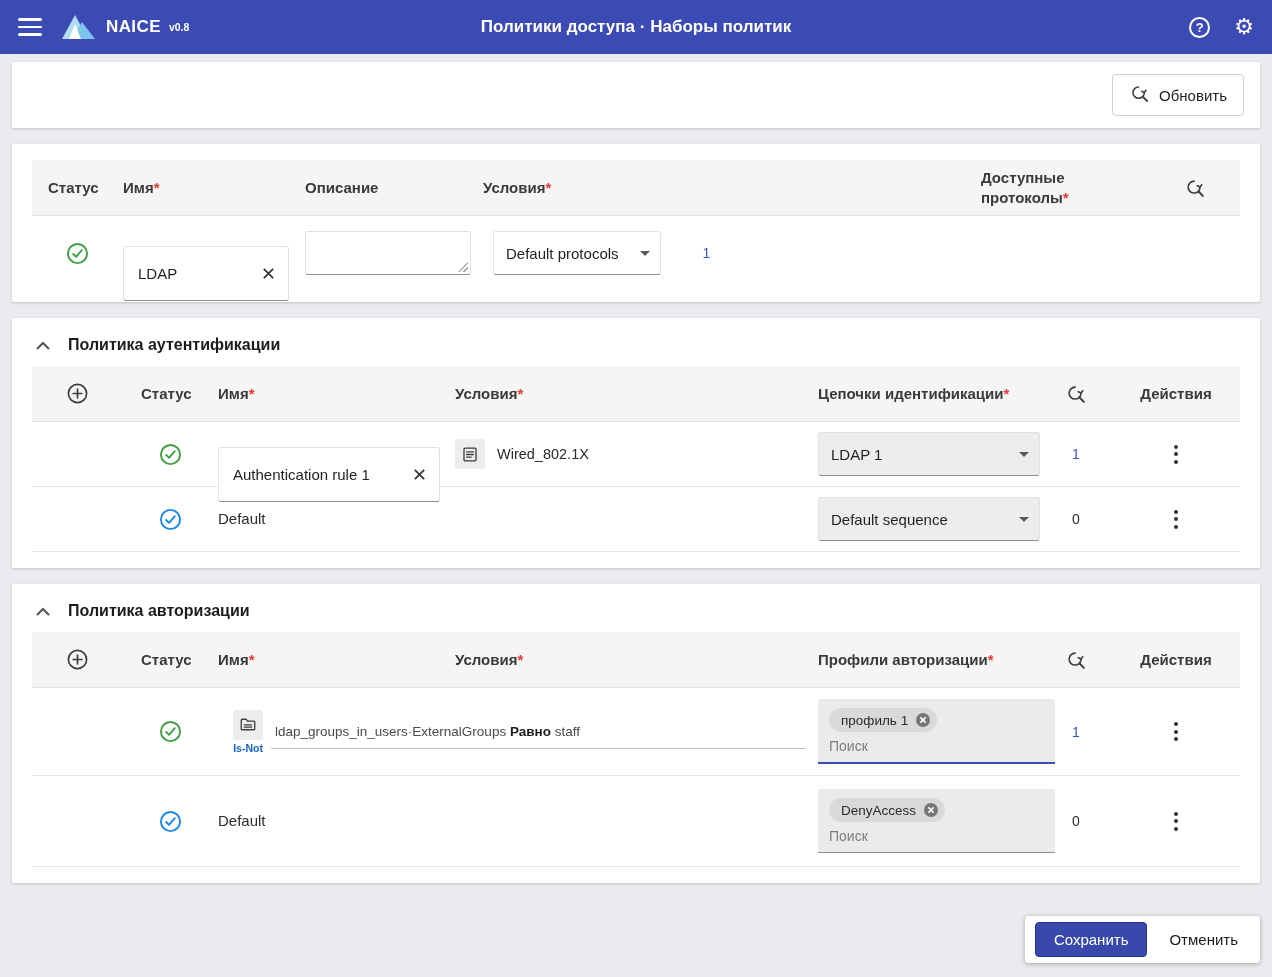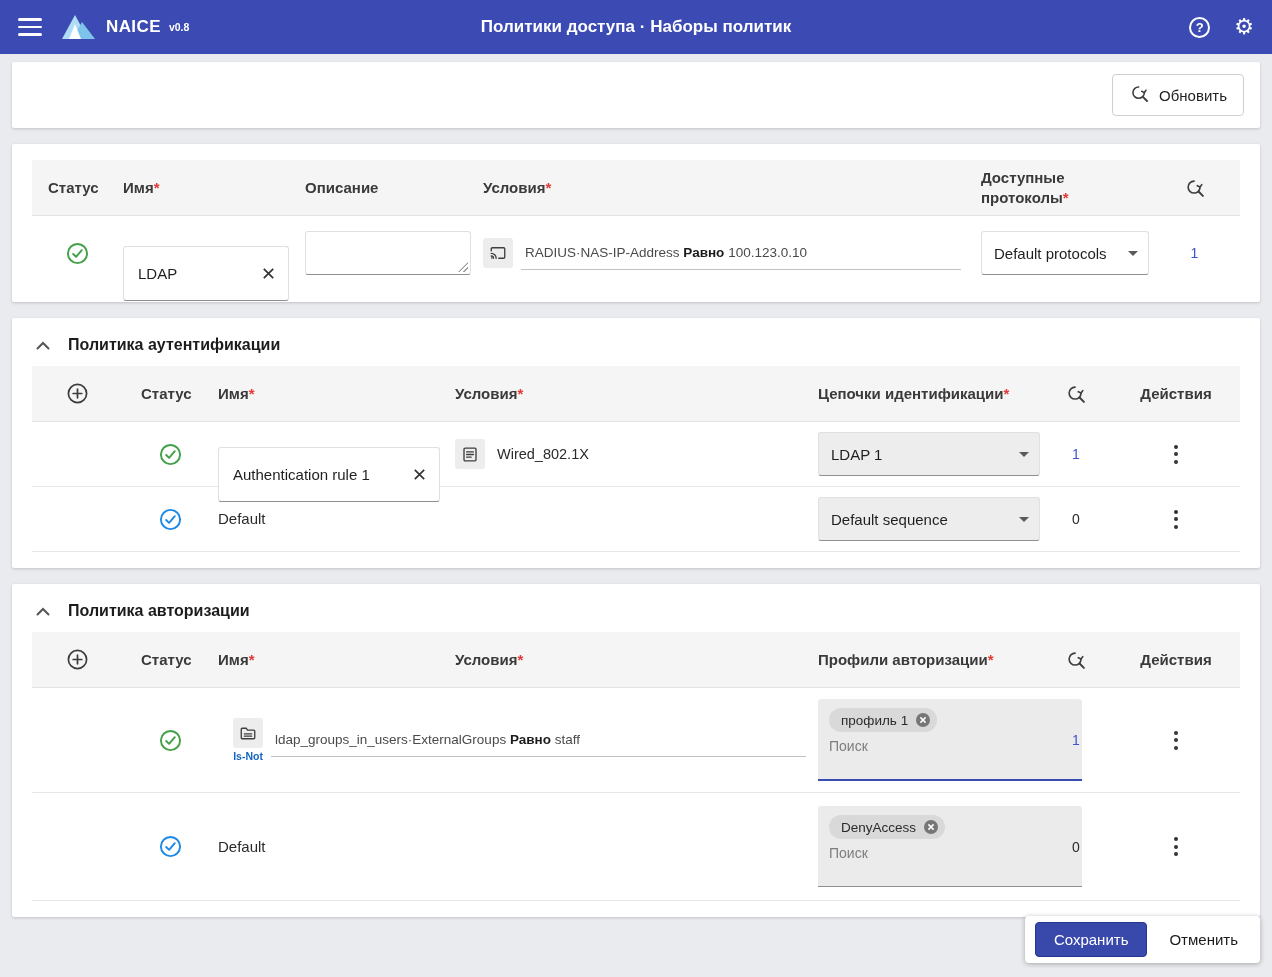--- a/index.html
+++ b/index.html
@@ -142,23 +142,23 @@
     border-left:5px solid transparent; border-right:5px solid transparent;
     border-top:5.5px solid #5a5a5a;
   }
   .hits-link { color:#3c55c8; font-size:14px; text-decoration:none; cursor:pointer; }
   .hits-zero { color:#2b2b2b; font-size:14px; }
   .dots-btn { background:none; border:0; cursor:pointer; display:flex; flex-direction:column; gap:3.5px; padding:6px; }
   .dots-btn i { width:4px; height:4px; border-radius:50%; background:#333; }
   .plain-name { font-size:15px; color:#2b2b2b; }
 
   .chips-field {
-    width:264px; background:#ebebeb;
+    width:237px; background:#ebebeb;
     border-bottom:1px solid #8f8f8f; border-radius:3px 3px 0 0;
-    padding:9px 11px 25px; display:flex; flex-direction:column; gap:6px; cursor:text;
+    padding:9px 11px 8px; display:flex; flex-direction:column; gap:6px; cursor:text;
   }
   .chips-field.focused { border-bottom:2px solid #3b4db0; }
   .chip {
     display:inline-flex; align-items:center; gap:7px;
     background:#d9d9d9; border-radius:14px; padding:4px 6px 4px 12px;
     font-size:13.5px; color:#2b2b2b; width:max-content; max-width:100%;
   }
   .chip-remove { background:none; border:0; padding:0; display:flex; cursor:pointer; }
   .chip-search { font-size:14px; color:#7d7d7d; }
 
@@ -261,35 +261,20 @@
           <svg width="15" height="15" viewBox="0 0 16 16" stroke="#333" stroke-width="1.8">
               <path d="M3 3l10 10M13 3L3 13"></path>
             </svg>
         </button>
       </div>
     </div>
     <div class="c3">
       <div class="desc-field">
           <span class="grip"></span>
         </div>
-    </div>
-    <div class="c4 cond">
-      <button class="cond-icon-btn">
-        <svg width="20" height="20" viewBox="0 0 24 24" fill="none" stroke="#3f3f3f" stroke-width="1.8" stroke-linecap="round">
-          <path d="M3 9V6.5A1.5 1.5 0 0 1 4.5 5h15A1.5 1.5 0 0 1 21 6.5v11a1.5 1.5 0 0 1-1.5 1.5H13"></path>
-          <path d="M3 12.5a6.5 6.5 0 0 1 6.5 6.5"></path>
-          <path d="M3 16a3 3 0 0 1 3 3"></path>
-          <circle cx="3.6" cy="18.7" r="1" fill="#3f3f3f" stroke="none"></circle>
-        </svg>
-      </button>
-      <div class="cond-line">
-        <span>RADIUS·NAS-IP-Address</span>
-        <span class="op">Равно</span>
-        <span>100.123.0.10</span>
-      </div>
     </div>
     <div class="c5">
       <div class="select-box w168">
         <span>Default protocols</span>
         <span class="caret"></span>
       </div>
     </div>
     <div class="c6">
       <a class="hits-link">1</a>
     </div>

